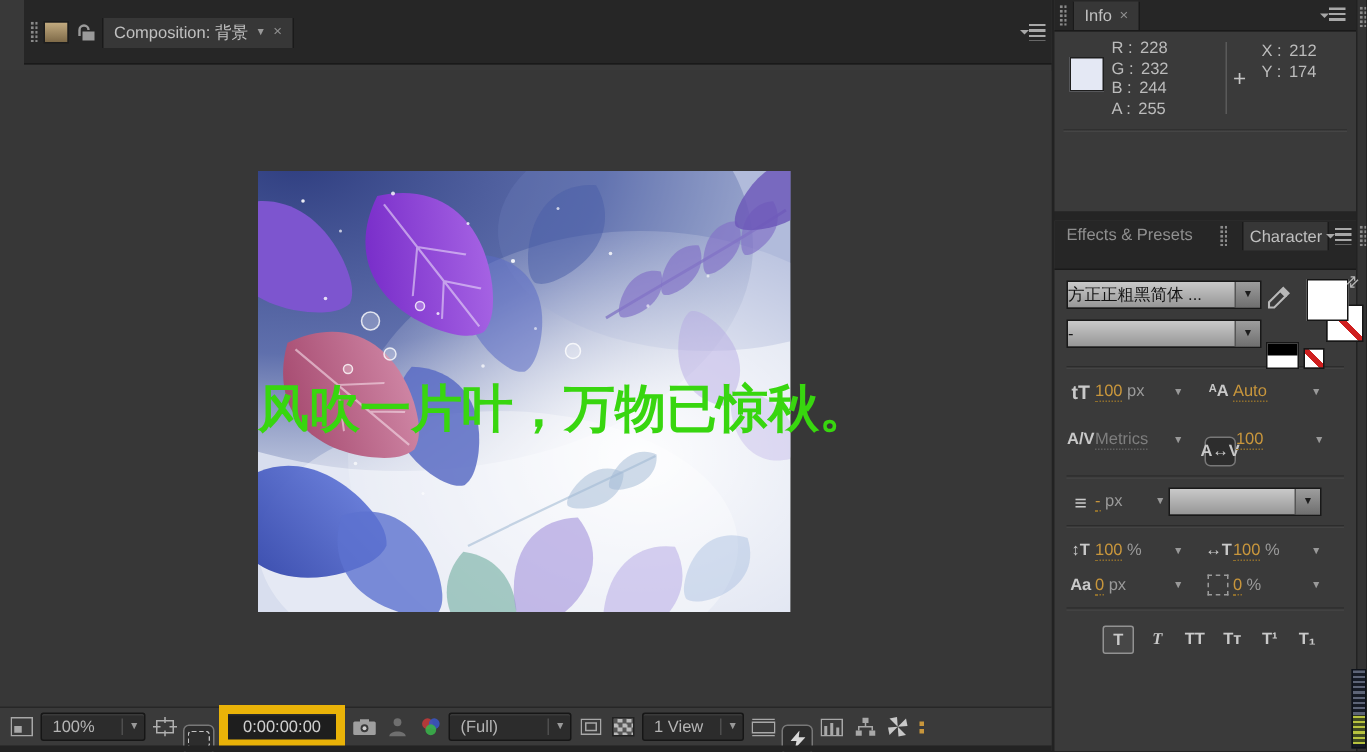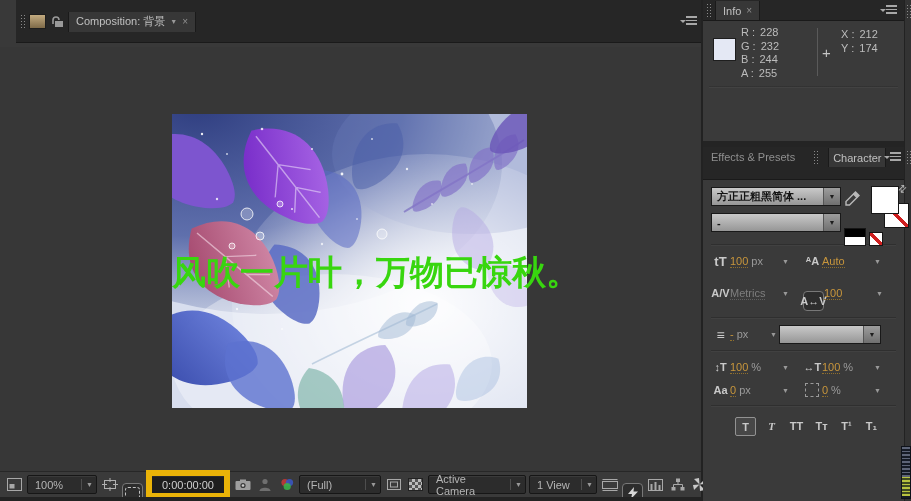--- a/index.html
+++ b/index.html
@@ -17,21 +17,21 @@
   .caret{font-size:7px;color:#999;line-height:1;}
   .tabbar{display:flex;align-items:center;background:#262626;border-bottom:1px solid #1a1a1a;}
   .tab{display:flex;align-items:center;gap:5px;height:100%;padding:0 7px;background:#373737;
        border-left:1px solid #1a1a1a;border-right:1px solid #1a1a1a;color:#c0c0c0;white-space:nowrap;}
   .tab .x{color:#8f8f8f;font-size:10px;}
   .dd-dark{display:flex;align-items:center;height:17px;background:#2c2c2c;border:1px solid #161616;
        box-shadow:inset 0 1px 0 rgba(255,255,255,.07);border-radius:2px;color:#b5b5b5;padding:0 3px 0 7px;}
   .dd-dark .sep{width:1px;height:11px;background:#4e4e4e;margin:0 4px 0 6px;}
   .dd-light{display:flex;align-items:stretch;height:17px;background:linear-gradient(#c9c9c9,#969696);
        border:1px solid #191919;color:#141414;}
-  .dd-light .lbl{flex:1;display:flex;align-items:center;padding:0 5px;white-space:nowrap;overflow:hidden;font-weight:bold;}
+  .dd-light .lbl{flex:1;display:flex;align-items:center;padding:0 0;white-space:nowrap;overflow:hidden;}
   .dd-light .arr{width:16px;display:flex;align-items:center;justify-content:center;
        background:linear-gradient(#9d9d9d,#6f6f6f);border-left:1px solid #555;color:#1d1d1d;font-size:7px;}
   .ibox{width:19px;height:18px;display:flex;align-items:center;justify-content:center;flex:none;}
   .pressed{background:#2d2d2d;border:1px solid #787878;border-radius:4px;margin-top:16px;}
   .val{color:#c8963c;border-bottom:1px dotted #8f6f2d;line-height:12px;white-space:nowrap;}
   .val.dim{color:#7e7e7e;border-bottom-color:#5f5f5f;}
   .unit{color:#9a9a9a;margin-left:3px;}
   .ic{color:#c9c9c9;font-weight:bold;font-size:11px;line-height:1;flex:none;}
   .hdiv{height:2px;background:linear-gradient(#262626,#4a4a4a);margin:6px 0;}
   svg{display:block;}
@@ -284,25 +284,20 @@
       </div>
       <span class="ibox">
         <svg width="14" height="11" viewBox="0 0 14 11">
           <rect x="0.5" y="0.5" width="13" height="10" fill="none" stroke="#a8a8a8"></rect>
           <rect x="3.5" y="3" width="7" height="5" fill="none" stroke="#a8a8a8"></rect>
         </svg>
       </span>
       <span class="ibox">
           <span class="checker"></span>
         </span>
-      <div class="dd-dark" style="min-width:86px">
-        <span style="flex:1">Active Camera</span>
-        <span class="sep"></span>
-          <span class="caret">▼</span>
-      </div>
       <div class="dd-dark" style="min-width:56px">
         <span style="flex:1">1 View</span>
         <span class="sep"></span>
           <span class="caret">▼</span>
       </div>
       <span class="ibox">
         <svg width="16" height="12" viewBox="0 0 16 12">
           <rect x="0.5" y="2.5" width="15" height="7" fill="none" stroke="#a8a8a8"></rect>
           <path d="M0.5 0.5 H15.5 M0.5 11.5 H15.5" stroke="#a8a8a8"></path>
         </svg>

